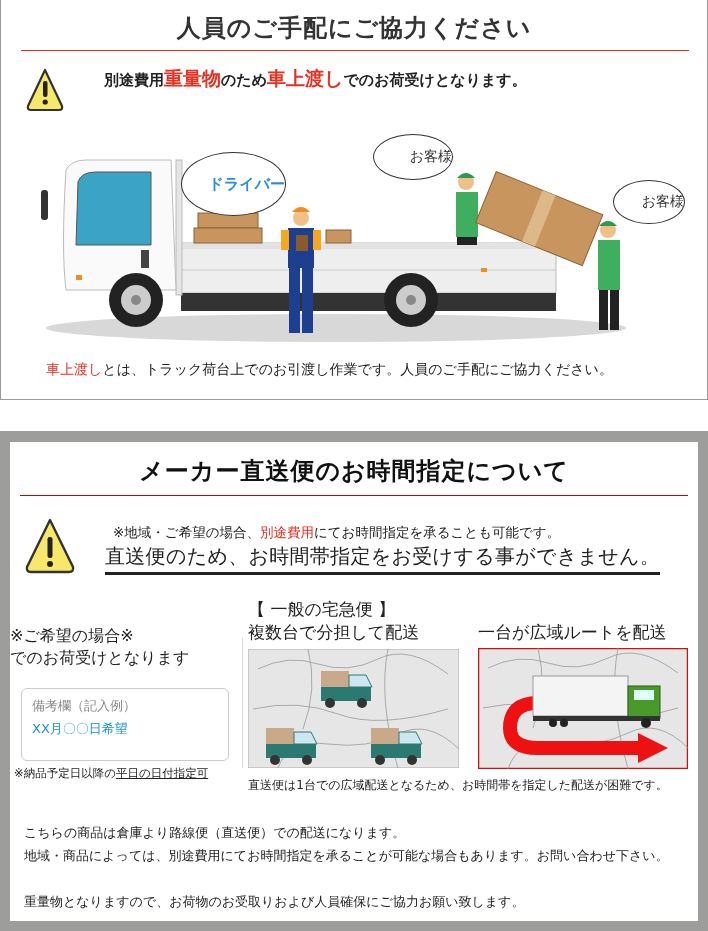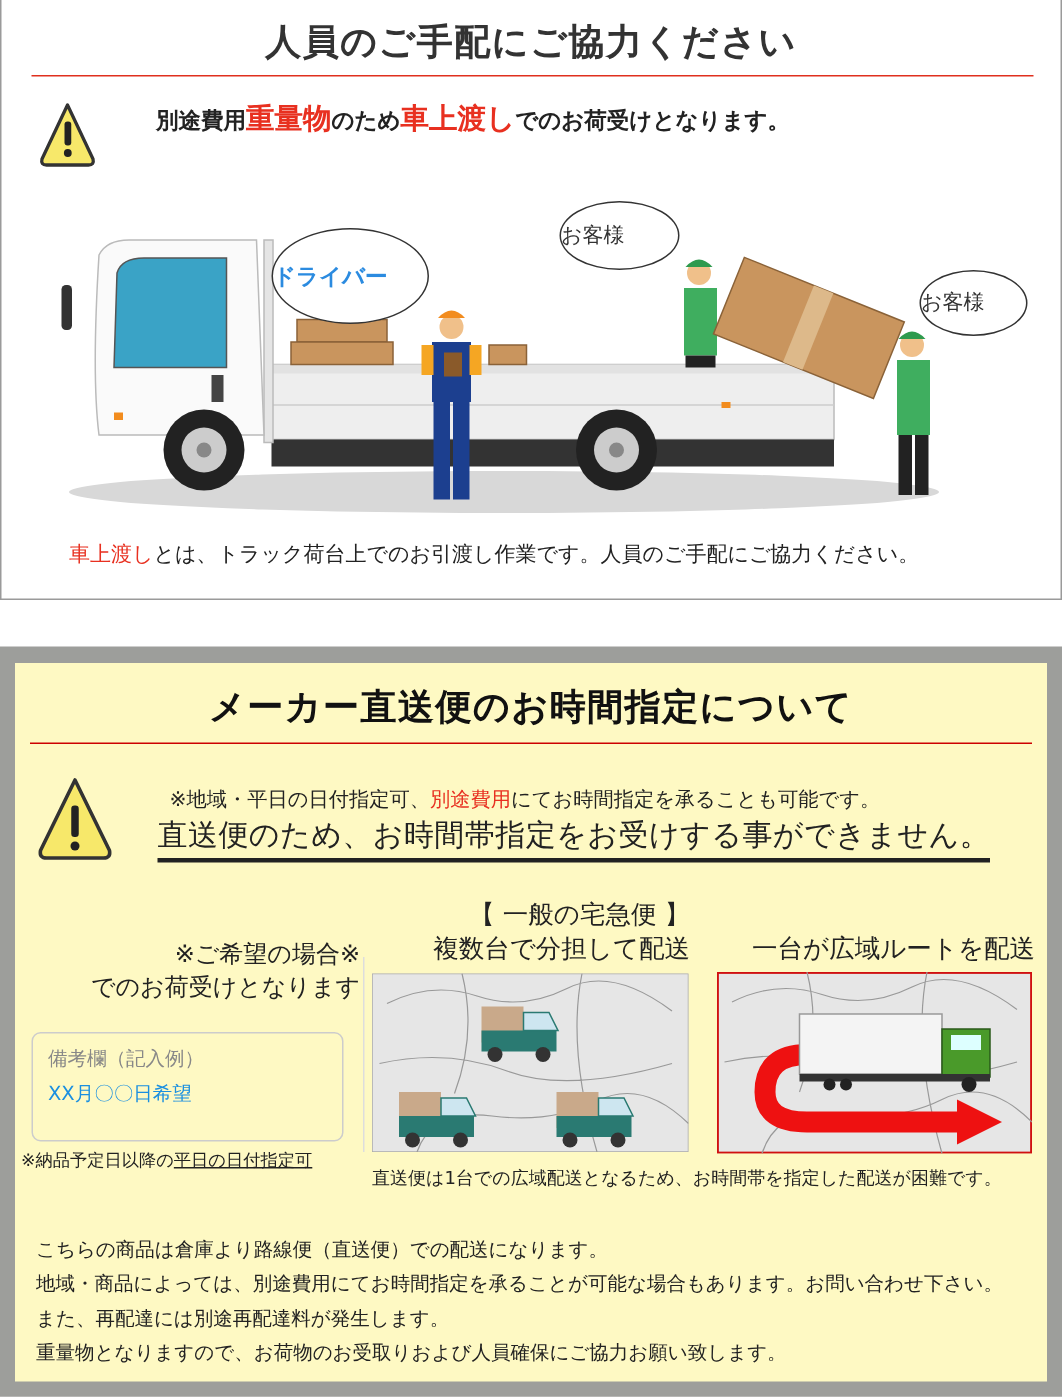--- a/index.html
+++ b/index.html
@@ -7,24 +7,24 @@
 .abs{position:absolute}
 #sec1{left:0;top:0;width:708px;height:400px;border:1px solid #9a9a9a;border-top:none;background:#fff}
 .title{position:absolute;left:0;width:100%;text-align:center;font-weight:bold;font-size:24px;color:#333;letter-spacing:1px}
 .redline{position:absolute;height:1px;background:#e0301e}
 .warn{position:absolute}
 .line{position:absolute;white-space:nowrap;font-size:15px;color:#222;font-weight:bold}
 .red{color:#e83020}
 .blue{color:#2b8be0}
 .hl{background:linear-gradient(transparent 70%,#fff500 70%)}
 #sec2{left:0;top:431px;width:708px;height:500px;background:#9d9e9b}
-#sec2in{left:10px;top:11px;width:688px;height:479px;background:#fef9c3}
-.bubble{position:absolute;background:#fff;border:1.5px solid #333;border-radius:50%;display:flex;align-items:center;justify-content:flex-start;font-weight:bold}
+#sec2in{left:10px;top:11px;width:688px;height:479px;background:#ffffff}
+.bubble{position:absolute;background:#fff;border:1.5px solid #333;border-radius:50%;display:flex;align-items:center;justify-content:flex-end;font-weight:bold}
 .memo{position:absolute;left:11px;top:246px;width:208px;height:73px;border:1px solid #ccc;border-radius:6px}
-.maptxt{position:absolute;text-align:right;font-size:17px;color:#222;white-space:nowrap}
+.maptxt{position:absolute;text-align:left;font-size:17px;color:#222;white-space:nowrap}
 .para{position:absolute;left:14px;font-size:13px;color:#222;white-space:nowrap}
 </style>
 </head>
 <body>
 
 <div id="sec1" class="abs">
   <div class="title" style="top:12px">人員のご手配にご協力ください</div>
   <div class="redline" style="left:20px;top:50px;width:668px"></div>
 
   <svg class="warn" style="left:24px;top:62px" width="40" height="52" viewBox="0 0 40 52">
@@ -111,21 +111,21 @@
     <div class="title" style="top:13px;color:#111">メーカー直送便のお時間指定について</div>
     <div class="redline" style="left:10px;top:53px;width:668px;background:#c00"></div>
 
     <svg class="warn" style="left:14px;top:75px" width="52" height="60" viewBox="0 0 52 60">
       <path d="M26 3 L49 50 Q50 55 45 55 L7 55 Q2 55 3 50 Z" fill="#f7e86a" stroke="#333" stroke-width="2.4" stroke-linejoin="round"></path>
       <rect x="23.5" y="20" width="5" height="21" rx="2.2" fill="#222"></rect>
       <circle cx="26" cy="47" r="3" fill="#222"></circle>
     </svg>
 
     <div class="line" style="left:103px;top:82px;font-size:13.5px;font-weight:normal">
-      <span>※地域・平日の日付指定可、</span><span class="red">別途費用</span><span>にてお時間指定を承ることも可能です。</span>
+      <span>※地域・ご希望の場合、</span><span class="red">別途費用</span><span>にてお時間指定を承ることも可能です。</span>
     </div>
     <div class="line" style="left:95px;top:101px;font-size:20px;font-weight:normal;border-bottom:3px solid #222;padding-bottom:2px;letter-spacing:0.3px">直送便のため、お時間帯指定をお受けする事ができません。</div>
 
     <div class="maptxt" style="left:0;top:184px;width:230px;font-size:16px">※ご希望の場合※</div>
     <div class="maptxt" style="left:0;top:206px;width:230px;font-size:16px">でのお荷受けとなります</div>
     <div class="memo">
       <div class="abs" style="left:10px;top:8px;font-size:13px;color:#888">備考欄（記入例）</div>
       <div class="abs" style="left:10px;top:31px;font-size:13px;color:#1a8fe0">XX月〇〇日希望</div>
     </div>
     <div class="abs" style="left:4px;top:324px;font-size:11.5px;white-space:nowrap">
@@ -175,16 +175,15 @@
           <circle cx="75" cy="75" r="4" fill="#222"></circle>
           <circle cx="86" cy="75" r="4" fill="#222"></circle>
           <circle cx="168" cy="75" r="5" fill="#222"></circle>
         </g>
     </svg>
 
     <div class="abs" style="left:238px;top:335px;font-size:12px;white-space:nowrap">直送便は1台での広域配送となるため、お時間帯を指定した配送が困難です。</div>
 
     <div class="para" style="top:382px">こちらの商品は倉庫より路線便（直送便）での配送になります。</div>
     <div class="para" style="top:405px">地域・商品によっては、別途費用にてお時間指定を承ることが可能な場合もあります。お問い合わせ下さい。</div>
-    <div class="para" style="top:428px">また、再配達には別途再配達料が発生します。</div>
     <div class="para" style="top:451px">重量物となりますので、お荷物のお受取りおよび人員確保にご協力お願い致します。</div>
   </div>
 </div>
 
 </body></html>

